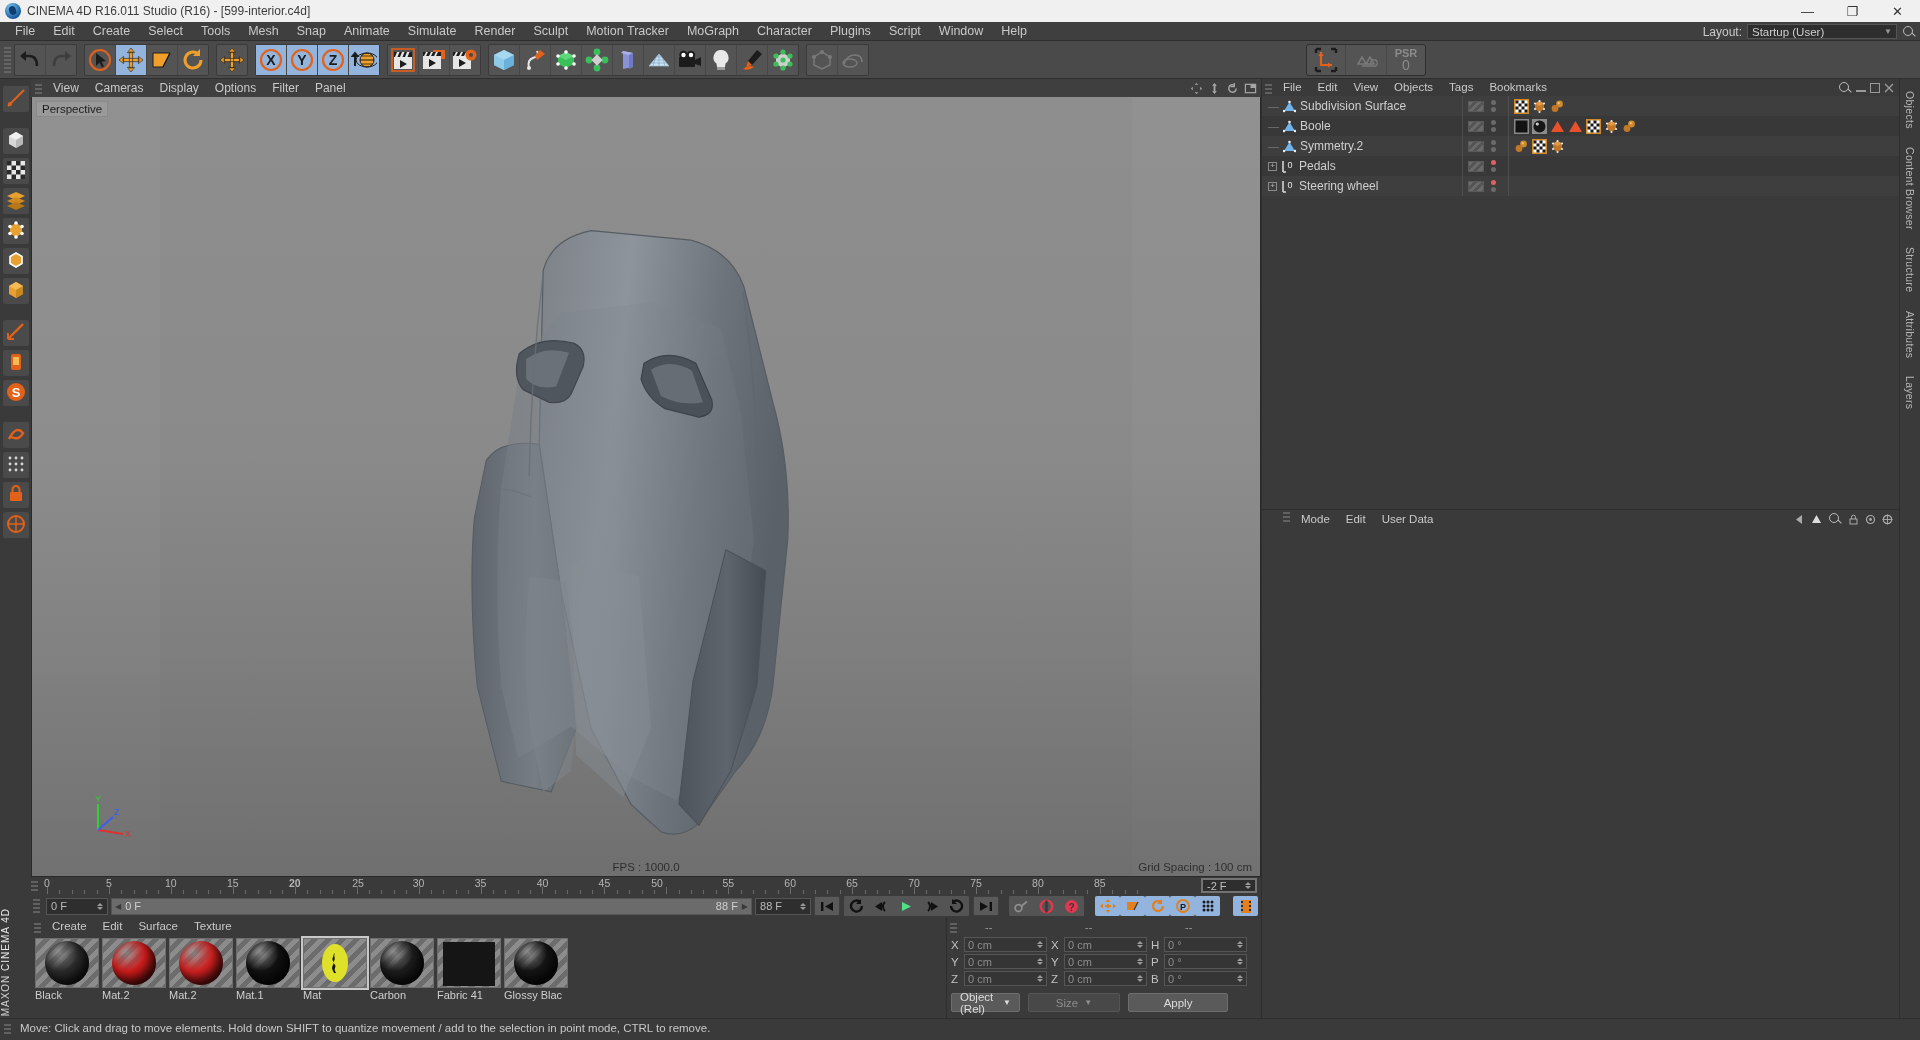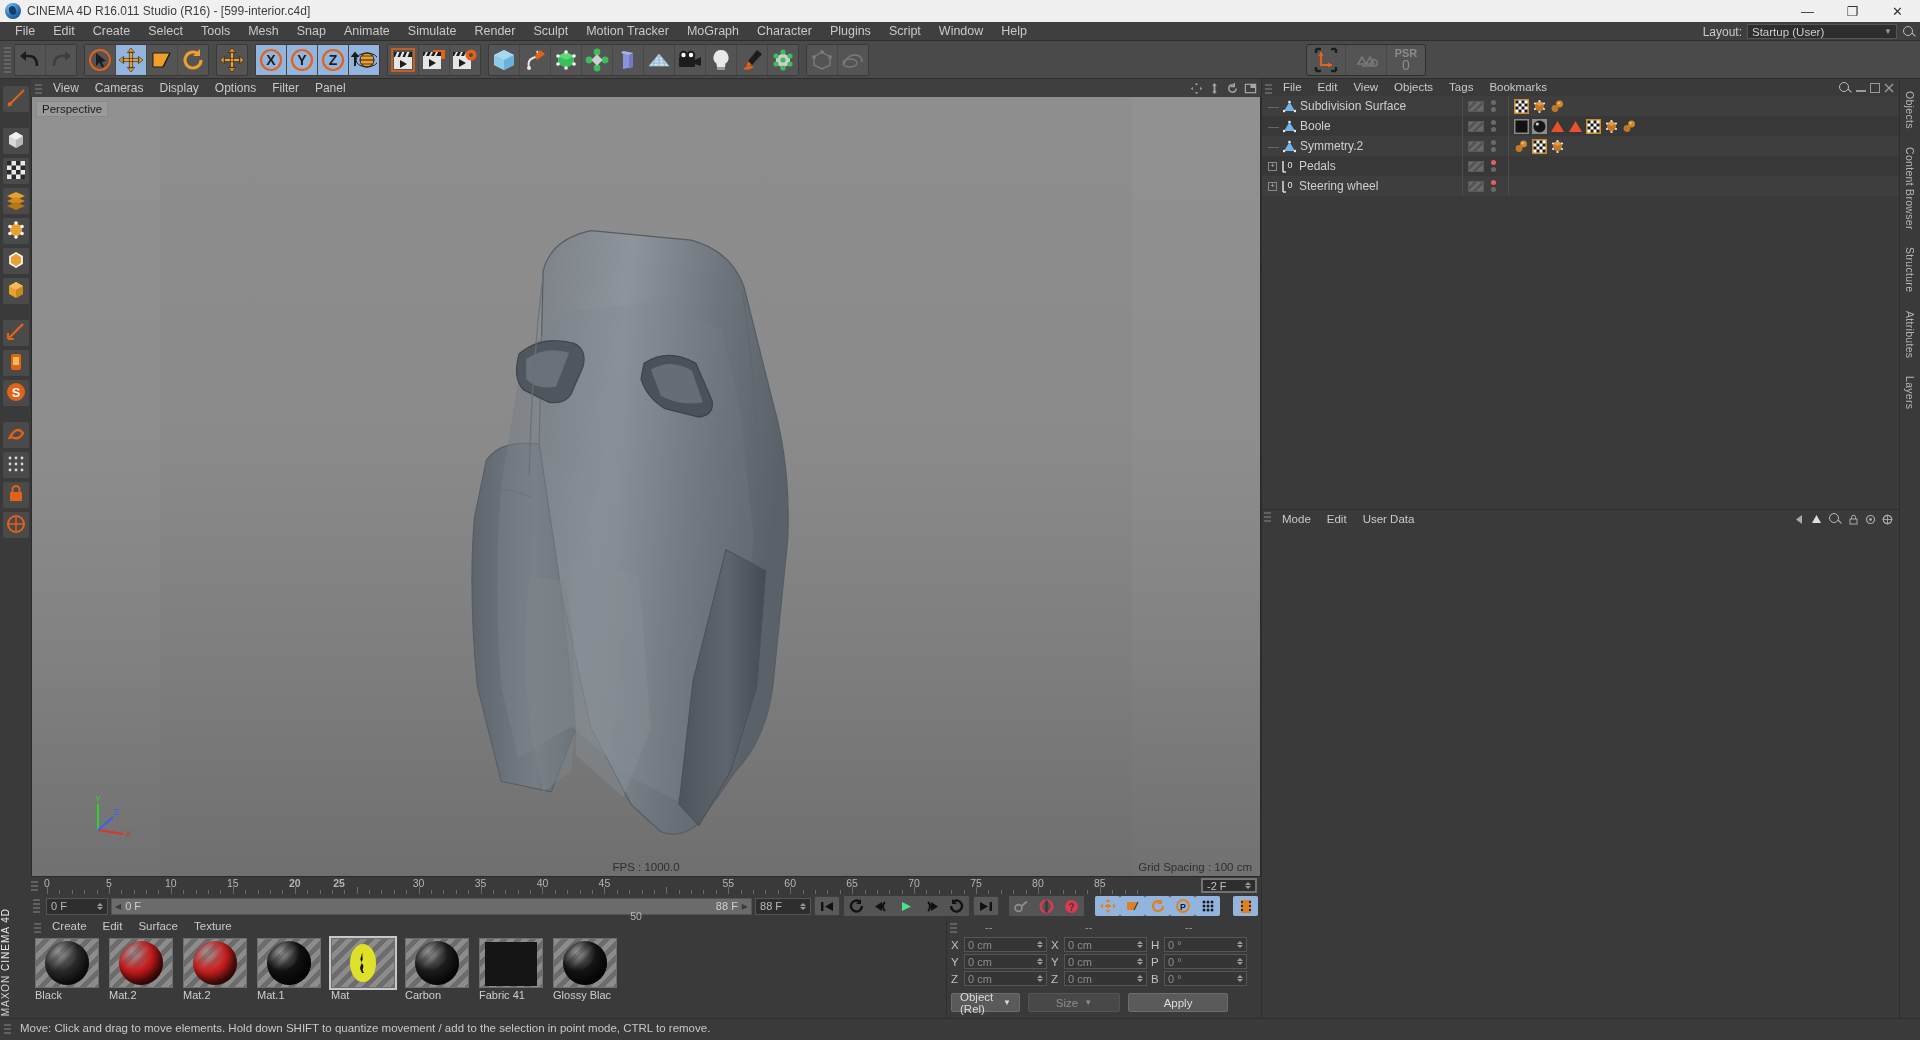--- a/index.html
+++ b/index.html
@@ -111,21 +111,21 @@
     background:#5a5a5a;border:1px solid #3f3f3f;border-radius:2px;}
   .tgrp2{display:flex;background:#545454;border:1px solid #3a3a3a;border-radius:2px;}
   .tgrp2 .tbtn-s{border:none;background:transparent;width:25px;height:20px;}
   .tgrp2 .tbtn-s.sel{background:#93b4dc;}
 
   
   .matpanel{height:100px;background:#3a3a3a;display:flex;}
   .matleft{width:980px;display:flex;flex-direction:column;}
   .mat-menubar{height:17px;display:flex;align-items:center;padding-left:3px;background:#3a3a3a;}
   .mat-menubar .menuitem{font-size:11.5px;line-height:17px;padding:0 8px;}
-  .matgrid{flex:1;display:flex;gap:10px;padding:3px 4px;align-items:flex-start;}
+  .matgrid{flex:1;display:flex;gap:3px;padding:3px 4px;align-items:flex-start;}
   .matcell{width:64px;}
   .matthumb{width:64px;height:50px;position:relative;overflow:hidden;border:1px solid #6e6e6e;
     background:repeating-linear-gradient(135deg,#8c8c8c 0 5px,#6c6c6c 5px 10px);}
   .matthumb.sel{outline:2px solid #c8c8c8;}
   .matsphere{position:absolute;left:50%;top:50%;transform:translate(-50%,-50%);
     width:44px;height:44px;border-radius:50%;}
   .matlabel{font-size:11px;color:#cfcfcf;margin-top:1px;white-space:nowrap;overflow:hidden;
     text-overflow:clip;}
 
   
@@ -167,21 +167,21 @@
   .dotpair{width:5px;height:5px;border-radius:50%;background:#6a6a6a;}
   .om-vis{width:16px;height:11px;margin-left:6px;
     background:repeating-linear-gradient(135deg,#6a6a6a 0 3px,#545454 3px 6px);
     border:1px solid #5a5a5a;}
   .om-tags{position:absolute;left:252px;display:flex;align-items:center;gap:3px;}
   .tagico{width:15px;height:15px;}
 
   
   .attr{flex:1;background:#3a3a3a;border-left:1px solid #2e2e2e;border-top:1px solid #2e2e2e;
     display:flex;flex-direction:column;}
-  .attr-menubar{height:18px;display:flex;padding-left:2px;}
+  .attr-menubar{height:18px;display:flex;padding-left:21px;}
   .attr-menubar .menuitem{font-size:11.5px;line-height:18px;padding:0 8px;}
   .attr-icons{margin-left:auto;display:flex;gap:6px;padding-right:6px;align-items:center;}
   .attr-body{flex:1;background:#3a3a3a;}
 
   .farright{width:22px;background:#3a3a3a;display:flex;flex-direction:column;
     align-items:center;border-left:1px solid #2e2e2e;}
   .fr-tab{writing-mode:vertical-rl;font-size:10.5px;color:#b6b6b6;padding:6px 0;
     margin-top:6px;letter-spacing:.3px;}
 
   
@@ -892,26 +892,26 @@
           <div class="rtick" style="left: 1046.45px; height: 4px;"></div>
           <div class="rtick" style="left: 1058.84px; height: 7px;"></div>
           <div class="rtick" style="left: 1071.23px; height: 4px;"></div>
           <div class="rtick" style="left: 1083.61px; height: 4px;"></div>
           <div class="rtick" style="left: 1096px; height: 4px;"></div>
           <div class="rlabel" style="left: 6px;">0</div>
           <div class="rlabel" style="left: 67.9318px;">5</div>
           <div class="rlabel" style="left: 129.864px;">10</div>
           <div class="rlabel" style="left: 191.795px;">15</div>
           <div class="rlabel" style="left: 253.727px; font-weight: bold;">20</div>
-          <div class="rlabel" style="left: 298px; font-weight: bold;">25</div>
+          <div class="rlabel" style="left: 317px;">25</div>
           <div class="rlabel" style="left: 377.591px;">30</div>
           <div class="rlabel" style="left: 439.523px;">35</div>
           <div class="rlabel" style="left: 501.455px;">40</div>
           <div class="rlabel" style="left: 563.386px;">45</div>
-          <div class="rlabel" style="left: 595px; margin-top: 33px;">50</div>
+          <div class="rlabel" style="left: 616px;">50</div>
           <div class="rlabel" style="left: 687.25px;">55</div>
           <div class="rlabel" style="left: 749.182px;">60</div>
           <div class="rlabel" style="left: 811.114px;">65</div>
           <div class="rlabel" style="left: 873.045px;">70</div>
           <div class="rlabel" style="left: 934.977px;">75</div>
           <div class="rlabel" style="left: 996.909px;">80</div>
           <div class="rlabel" style="left: 1058.84px;">85</div>
         </div>
       <div class="tl-endbox">
         <span>-2 F</span>

